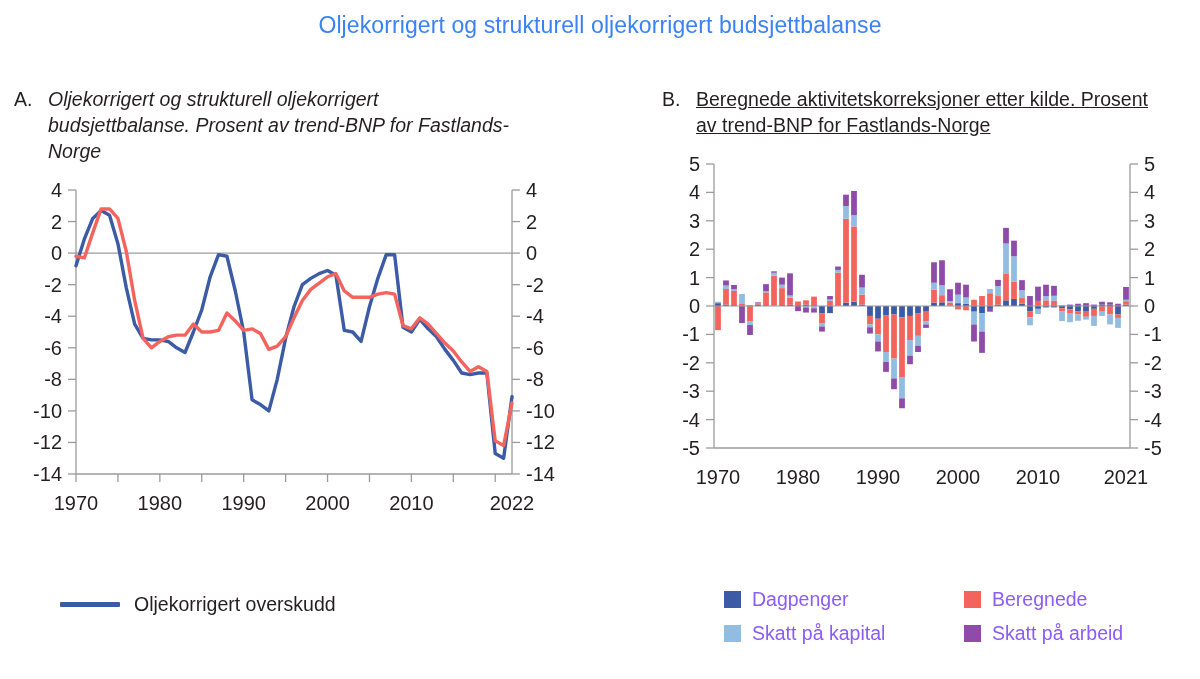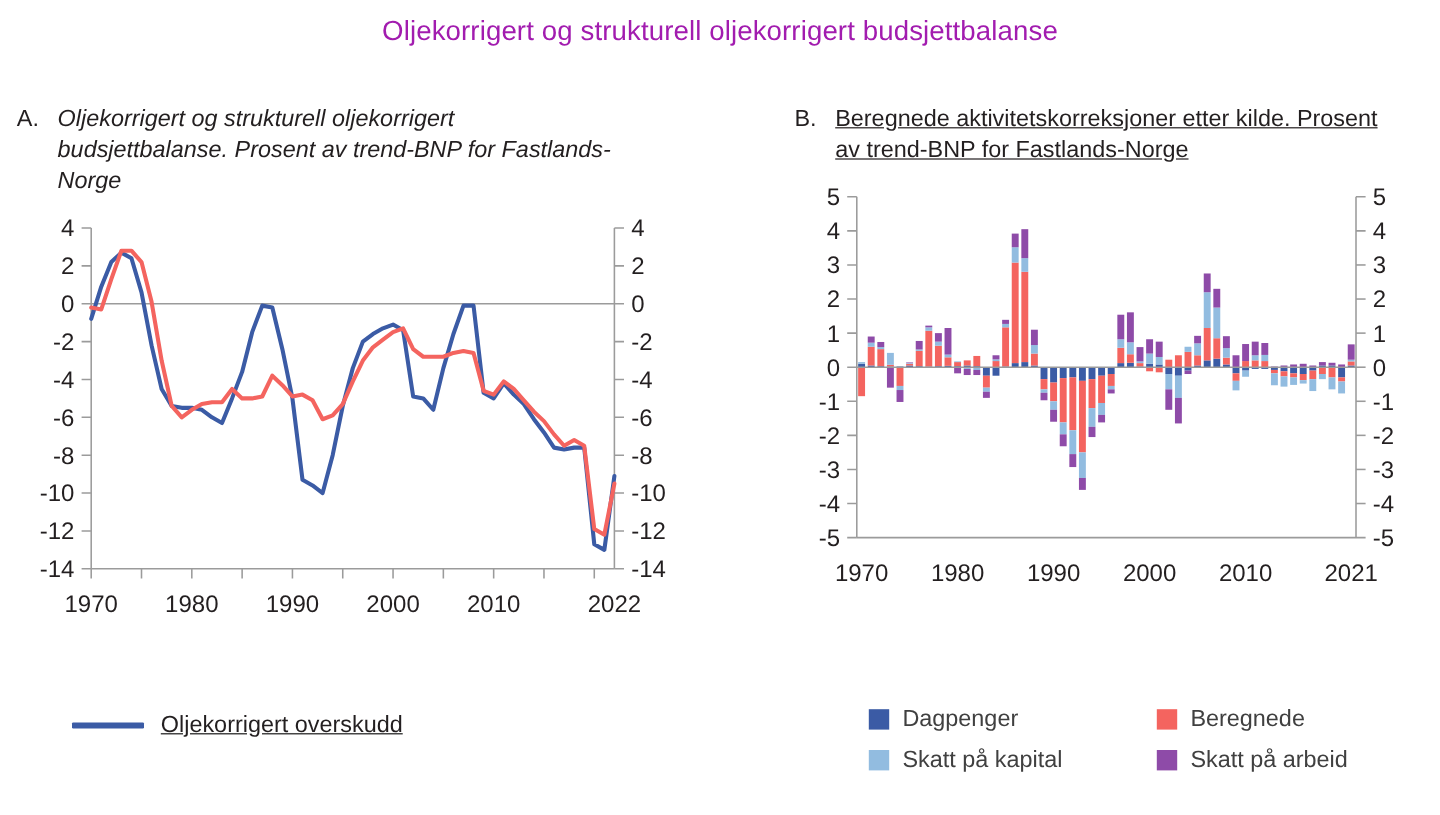--- a/index.html
+++ b/index.html
@@ -15,21 +15,21 @@
     overflow: hidden;
     position: relative;
   }
   #figure-title {
     position: absolute;
     top: 12px;
     left: 0;
     width: 1200px;
     text-align: center;
     font-size: 23px;
-    color: #a21caf;
+    color: #3b82f6;
     letter-spacing: 0.1px;
   }
   .panel {
     position: absolute;
     top: 86px;
   }
   #panel-a { left: 14px;  width: 575px; }
   #panel-b { left: 662px; width: 538px; }
 
   .panel-heading {
@@ -60,21 +60,20 @@
     position: absolute;
   }
   #legend-a {
     left: 60px;
     top: 588px;
   }
   #legend-a .legend-row {
     display: flex;
     align-items: center;
     height: 32px;
-    text-decoration: underline;
   }
   #legend-a .legend-line {
     width: 60px;
     height: 5px;
     border-radius: 1px;
     margin-right: 14px;
   }
   #legend-a .legend-label {
     font-size: 19.5px;
     color: #231f20;
@@ -93,21 +92,21 @@
     align-items: center;
   }
   #legend-b .legend-swatch {
     width: 17px;
     height: 17px;
     margin-right: 11px;
     flex: 0 0 auto;
   }
   #legend-b .legend-label {
     font-size: 19.5px;
-    color: #404040;
+    color: #8b5cf6;
   }
 
   .tick-text {
     font-family: "Liberation Sans", sans-serif;
     font-size: 20px;
     fill: #231f20;
   }
   .axis-line {
     stroke: #9b9b9b;
     stroke-width: 1.3;

